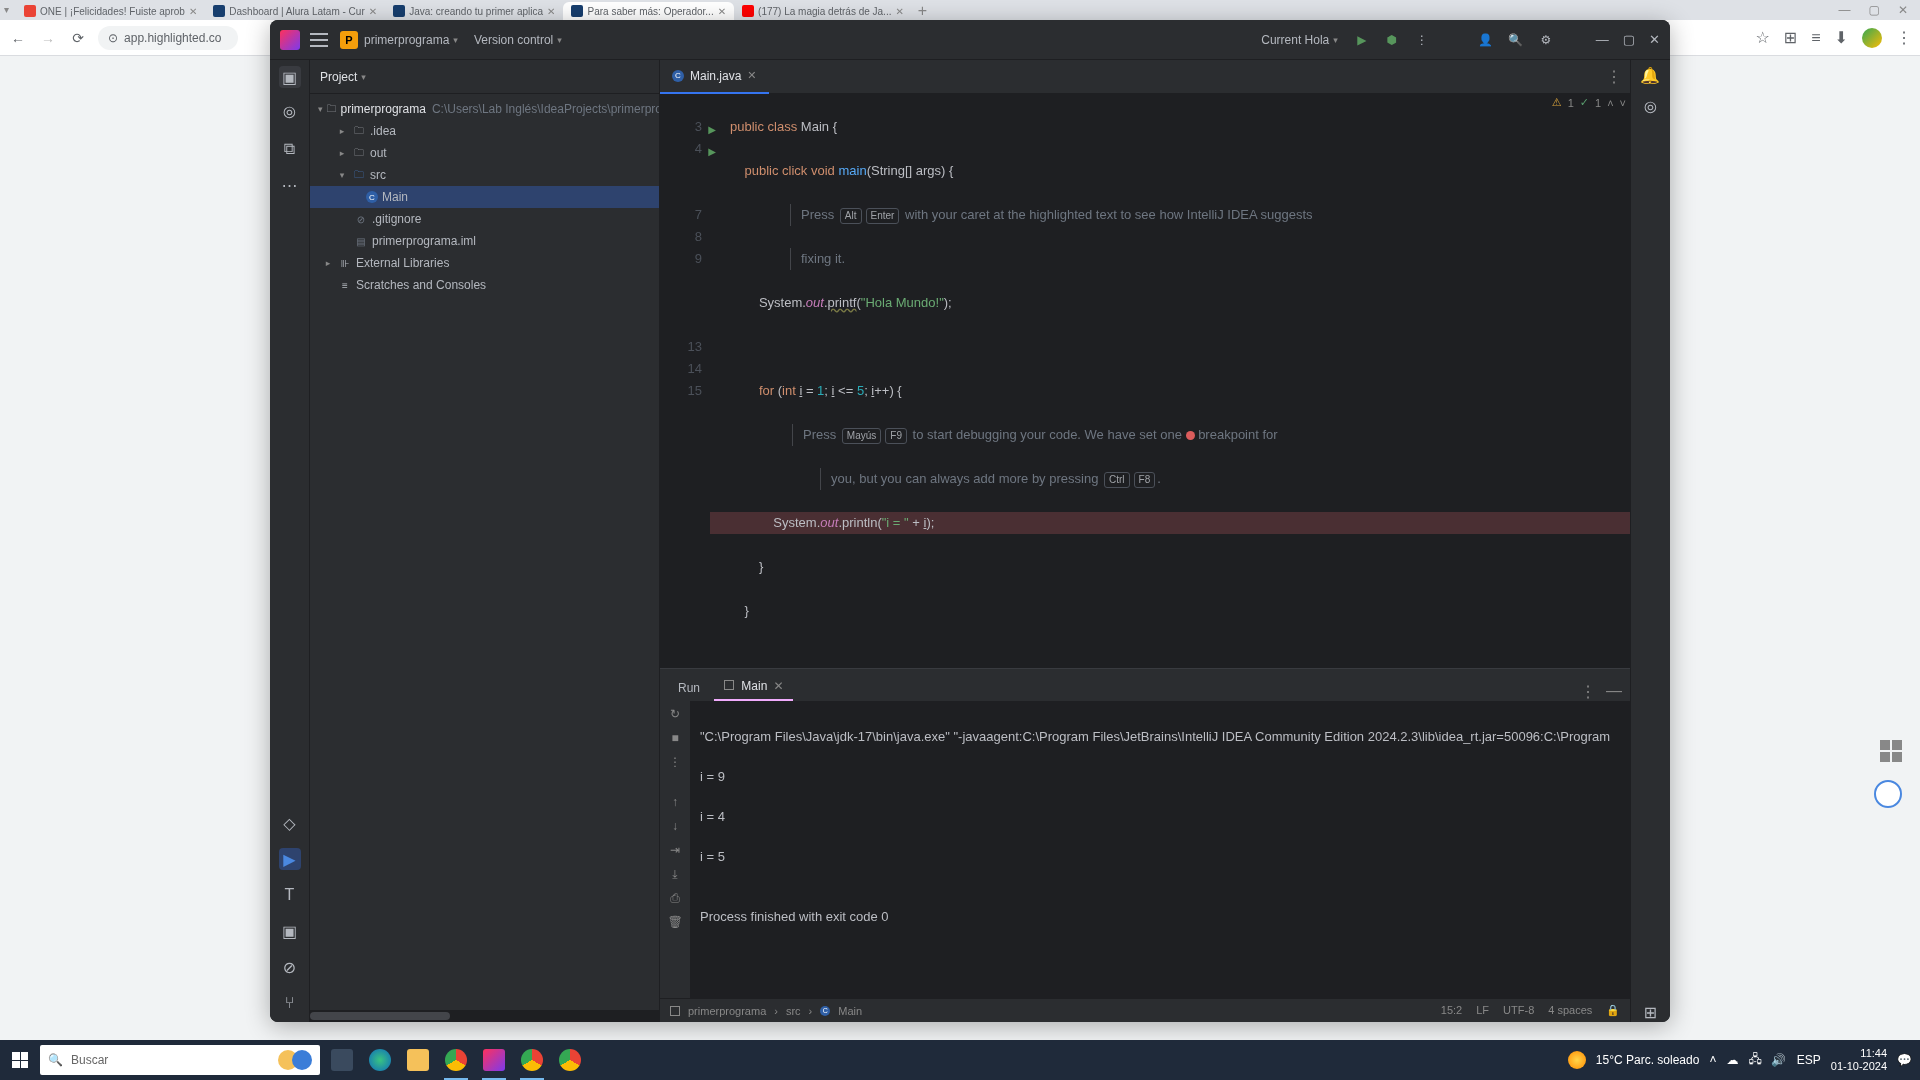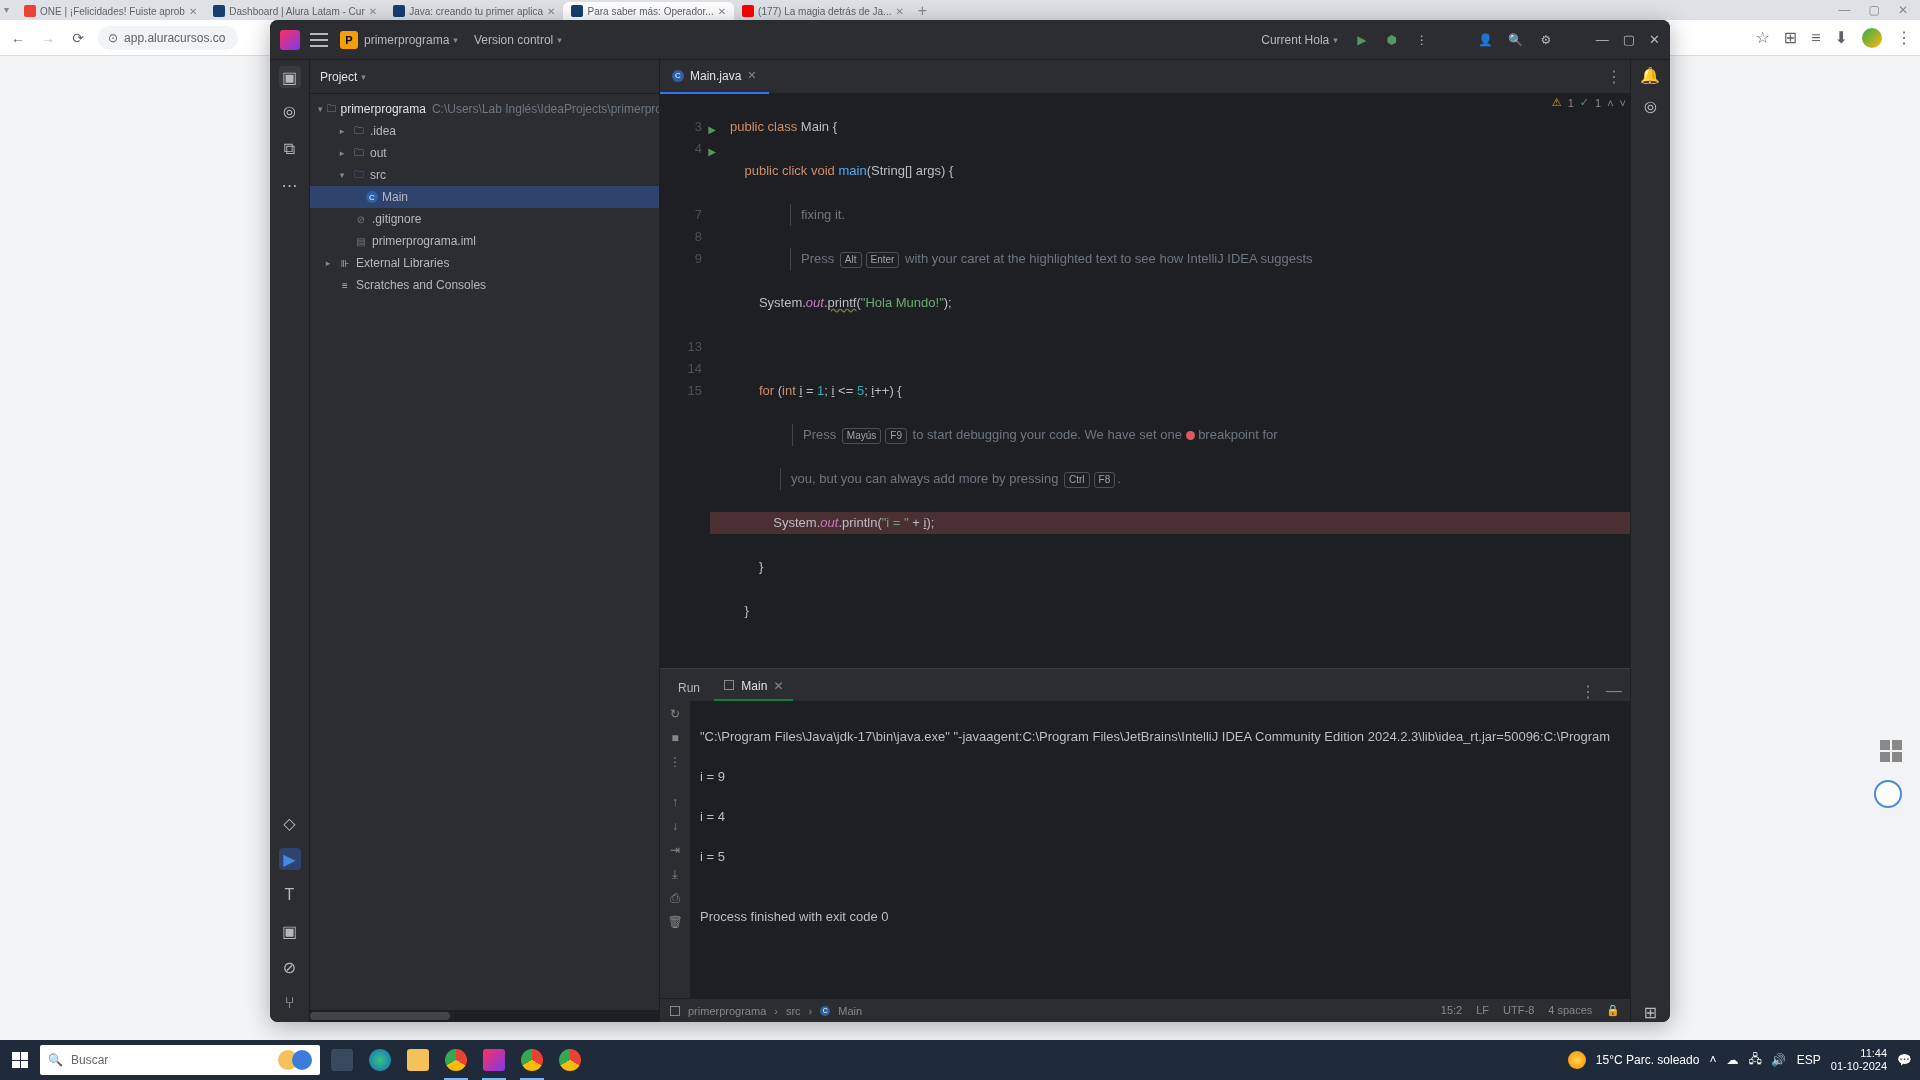--- a/index.html
+++ b/index.html
@@ -91,21 +91,21 @@
 .insp-warn { color: #d6a13b; }
 .insp-ok { color: #5a9e6f; }
 
 .hscroll { height: 12px; background: #1e1f22; position: relative; }
 .hscroll-thumb { position: absolute; left: 0; top: 2px; height: 8px; width: 40%; background: #43454a; border-radius: 4px; }
 
 
 .run-panel { height: 330px; border-top: 1px solid #393b40; background: #1e1f22; display: flex; flex-direction: column; }
 .run-tabs { height: 32px; display: flex; align-items: flex-end; padding: 0 8px; background: #2b2d30; gap: 4px; }
 .run-tool-tab { padding: 6px 10px; font-size: 12px; color: #b4b8bf; }
-.run-tool-tab.active { border-bottom: 2px solid #15803d; color: #dfe1e5; }
+.run-tool-tab.active { border-bottom: 2px solid #f0abfc; color: #dfe1e5; }
 .run-tool-tab .close { color: #888; margin-left: 6px; }
 .run-tabs-right { margin-left: auto; display: flex; gap: 10px; color: #888; }
 
 .run-body { flex: 1; display: flex; }
 .run-side { width: 30px; background: #2b2d30; display: flex; flex-direction: column; align-items: center; padding-top: 6px; gap: 10px; color: #888; font-size: 12px; }
 .run-output { flex: 1; font-family: "Consolas", monospace; font-size: 13px; color: #bcbec4; line-height: 20px; padding: 6px 10px; white-space: pre; overflow: hidden; position: relative; }
 
 .statusbar { height: 24px; background: #2b2d30; border-top: 1px solid #1e1f22; display: flex; align-items: center; padding: 0 10px; font-size: 11px; color: #888; gap: 8px; }
 .statusbar .sb-right { margin-left: auto; display: flex; gap: 14px; }
 
@@ -166,21 +166,21 @@
     <span>✕</span>
   </div>
 </div>
 
 <div class="addr-bar">
   <span class="nav-btn">←</span>
   <span class="nav-btn" style="color:#bbb">→</span>
   <span class="nav-btn">⟳</span>
   <div class="addr-input">
     <span style="margin-right:6px">⊙</span>
-    <span>app.aluracursos.co</span>
+    <span>app.highlighted.co</span>
   </div>
   <div class="addr-right">
     <span>☆</span>
     <span>⊞</span>
     <span>≡</span>
     <span>⬇</span>
     <span style="width:20px;height:20px;border-radius:50%;background:linear-gradient(135deg,#34a853,#fbbc05)"></span>
     <span>⋮</span>
   </div>
 </div>
@@ -334,27 +334,27 @@
           <div class="ln">&nbsp;</div>
           <div class="ln">&nbsp;</div>
           <div class="ln" style="position:relative"></div>
           <div class="ln"><span>13</span></div>
           <div class="ln"><span>14</span></div>
           <div class="ln"><span>15</span></div>
         </div>
         <div class="code-body">
 <div class="code-line"><span class="kw">public</span> <span class="kw">class</span> <span class="ty">Main</span> {</div>
 <div class="code-line">    <span class="kw">public</span> <span class="kw">click</span> <span class="kw">void</span> <span class="mth">main</span>(String[] args) {</div>
+<div class="code-line hint-block" style="margin-left:80px"><span class="cmt">Press </span><span class="kbd">Alt</span><span class="kbd">Enter</span><span class="cmt"> with your caret at the highlighted text to see how IntelliJ IDEA suggests</span></div>
 <div class="code-line hint-block" style="margin-left:80px"><span class="cmt">fixing it.</span></div>
-<div class="code-line hint-block" style="margin-left:80px"><span class="cmt">Press </span><span class="kbd">Alt</span><span class="kbd">Enter</span><span class="cmt"> with your caret at the highlighted text to see how IntelliJ IDEA suggests</span></div>
 <div class="code-line">        System.<span class="fld">out</span>.<span class="mth-u">printf</span>(<span class="str">"Hola Mundo!"</span>);</div>
 <div class="code-line"></div>
 <div class="code-line">        <span class="kw">for</span> (<span class="kw">int</span> <span style="text-decoration:underline">i</span> = <span class="num">1</span>; <span style="text-decoration:underline">i</span> &lt;= <span class="num">5</span>; <span style="text-decoration:underline">i</span>++) {</div>
 <div class="code-line hint-block" style="margin-left:82px"><span class="cmt">Press </span><span class="kbd">Mayús</span><span class="kbd">F9</span><span class="cmt"> to start debugging your code. We have set one </span><span class="bp-inline"></span><span class="cmt"> breakpoint for</span></div>
-<div class="code-line hint-block" style="margin-left:70px"><span class="cmt">you, but you can always add more by pressing </span><span class="kbd">Ctrl</span><span class="kbd">F8</span><span class="cmt">.</span></div>
+<div class="code-line hint-block" style="margin-left:110px"><span class="cmt">you, but you can always add more by pressing </span><span class="kbd">Ctrl</span><span class="kbd">F8</span><span class="cmt">.</span></div>
 <div class="code-line bp-line">            System.<span class="fld">out</span>.println(<span class="str">"i = "</span> + <span style="text-decoration:underline">i</span>);</div>
 <div class="code-line">        }</div>
 <div class="code-line">    }</div>
 
         </div>
       </div>
 
       <div class="run-panel">
         <div class="run-tabs">
           <div class="run-tool-tab">Run</div>

